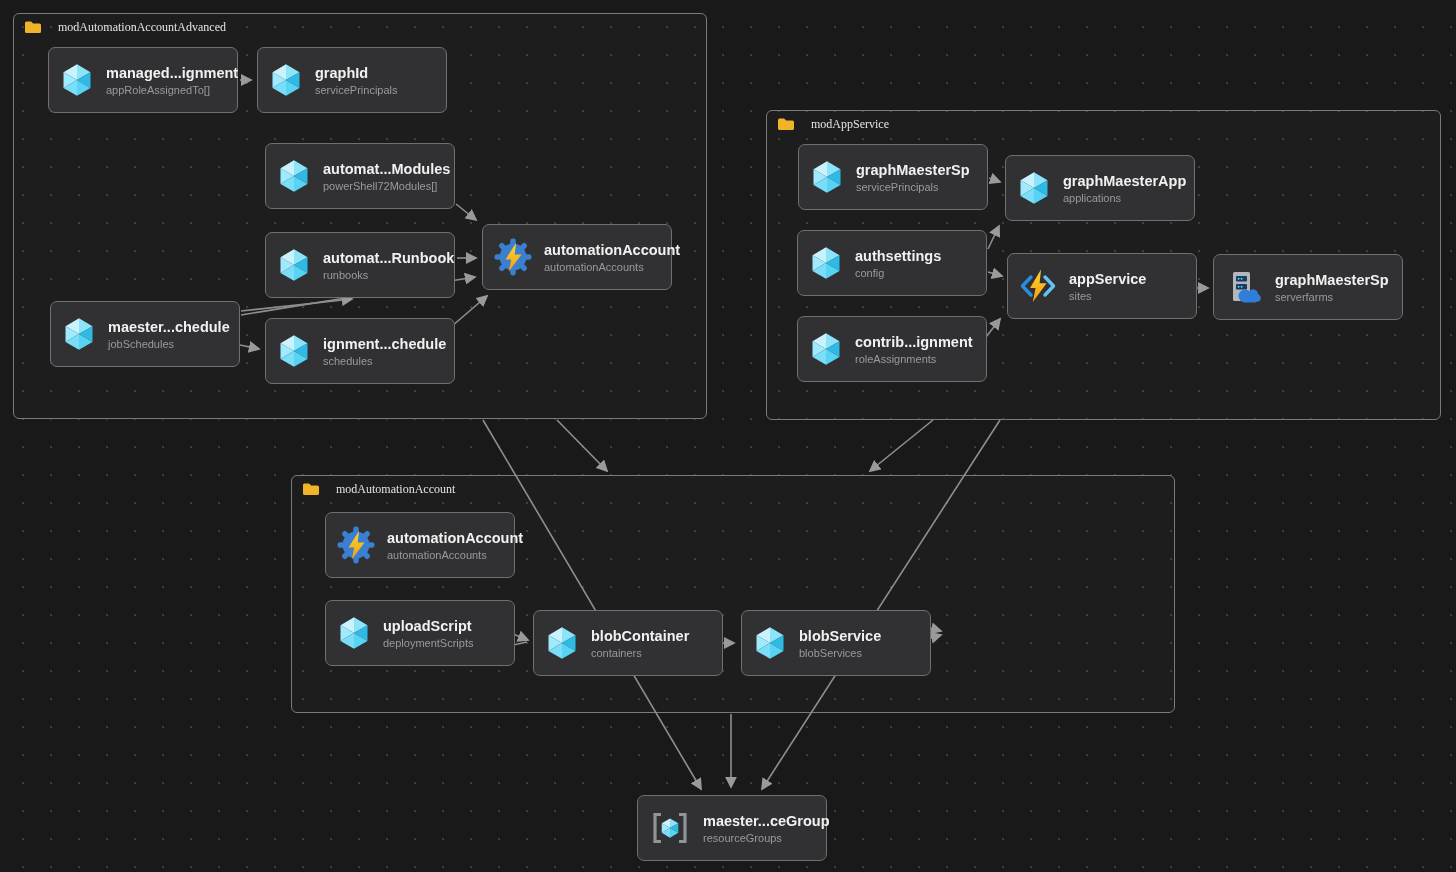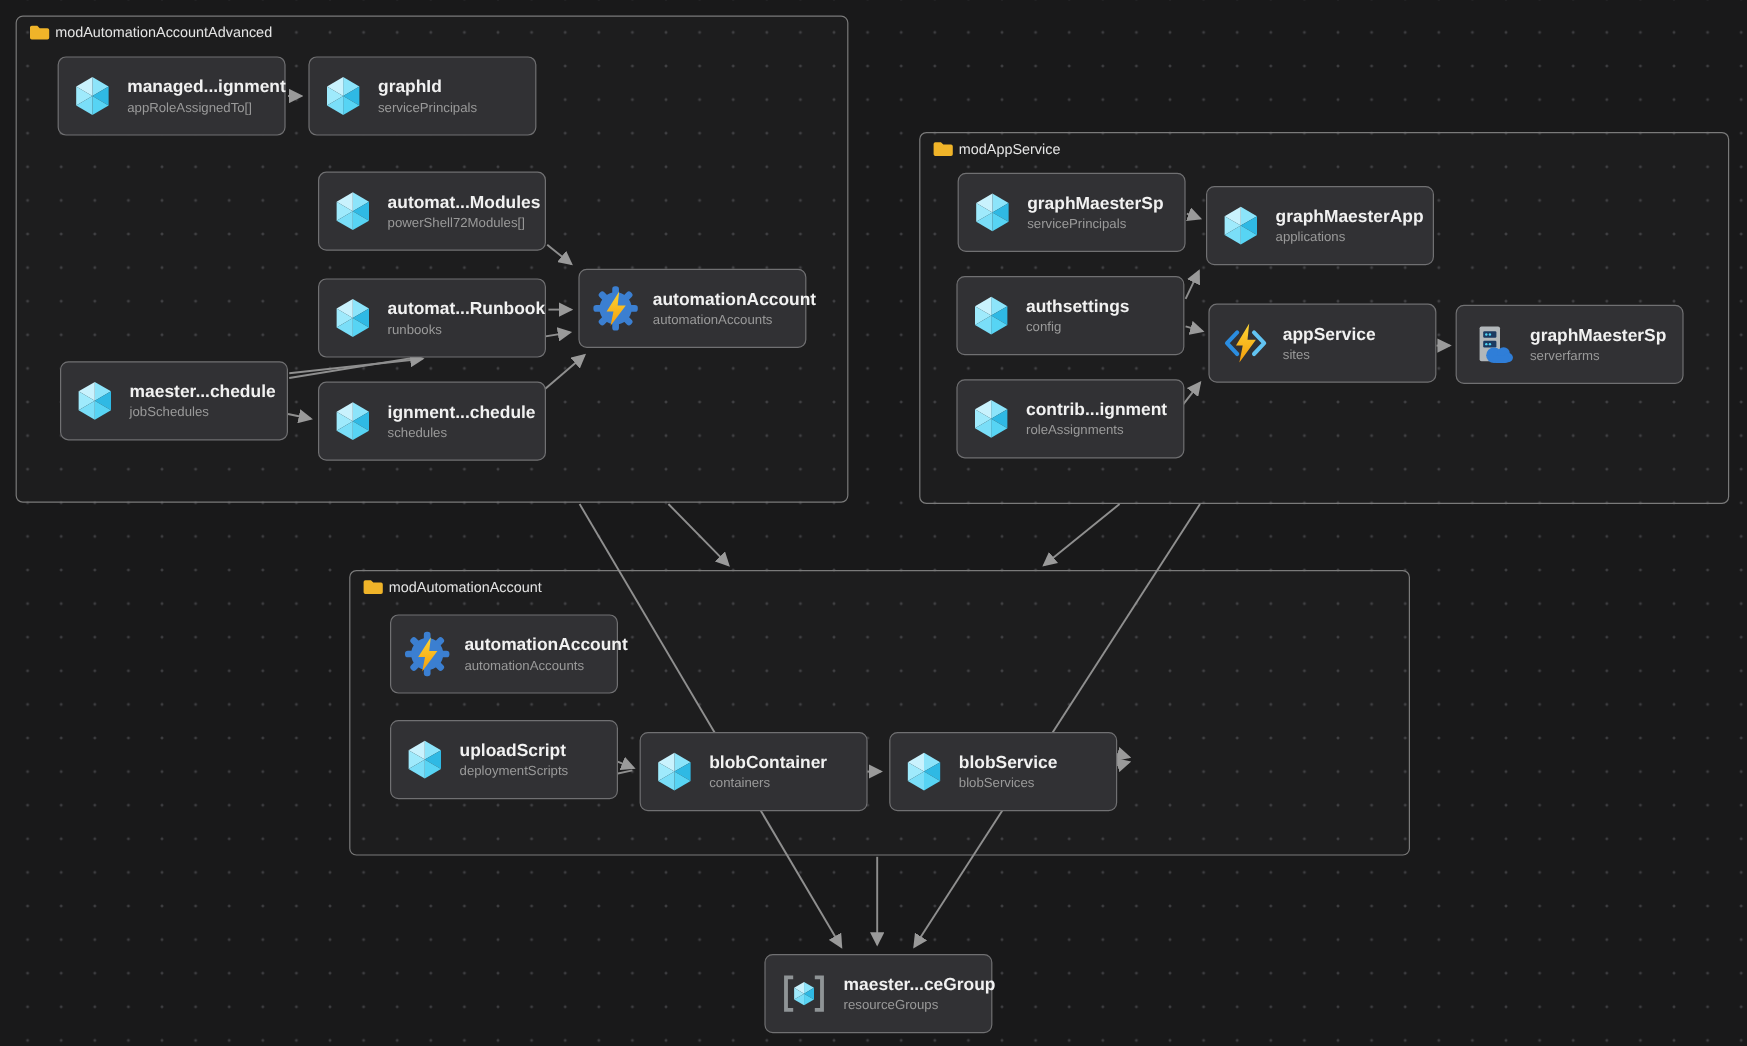--- a/index.html
+++ b/index.html
@@ -7,21 +7,21 @@
     position:relative;width:1456px;height:872px;overflow:hidden;
     background-color:#19191a;
     background-image:radial-gradient(circle,#3d3d40 1.1px,transparent 1.4px);
     background-size:28px 28px;background-position:9px 13px;
     font-family:"Liberation Sans",sans-serif;
   }
   .group{
     position:absolute;border:1px solid #7a7a7a;border-radius:6px;
     background:rgba(255,255,255,0.018);z-index:1;box-sizing:border-box;
   }
-  .group-header{display:flex;align-items:flex-end;gap:4px;padding:6px 0 0 10px;}
+  .group-header{display:flex;align-items:flex-end;gap:16px;padding:6px 0 0 10px;font-family:Liberation Serif, serif;}
   .group-label{color:#e4e4e4;font-size:12px;line-height:14px;}
   .edges{position:absolute;left:0;top:0;z-index:2;pointer-events:none;}
   .node{
     position:absolute;width:190px;height:66px;z-index:3;box-sizing:border-box;
     background:#313134;border:1px solid #707072;border-radius:7px;
     display:flex;align-items:center;gap:11px;padding:0 10px;
   }
   .node .txt{display:flex;flex-direction:column;min-width:0;justify-content:space-between;}
   .node .title{color:#f1f1f1;font-size:14.5px;font-weight:700;white-space:nowrap;}
   .node .sub{color:#9a9a9a;font-size:11px;margin-top:3px;white-space:nowrap;}

